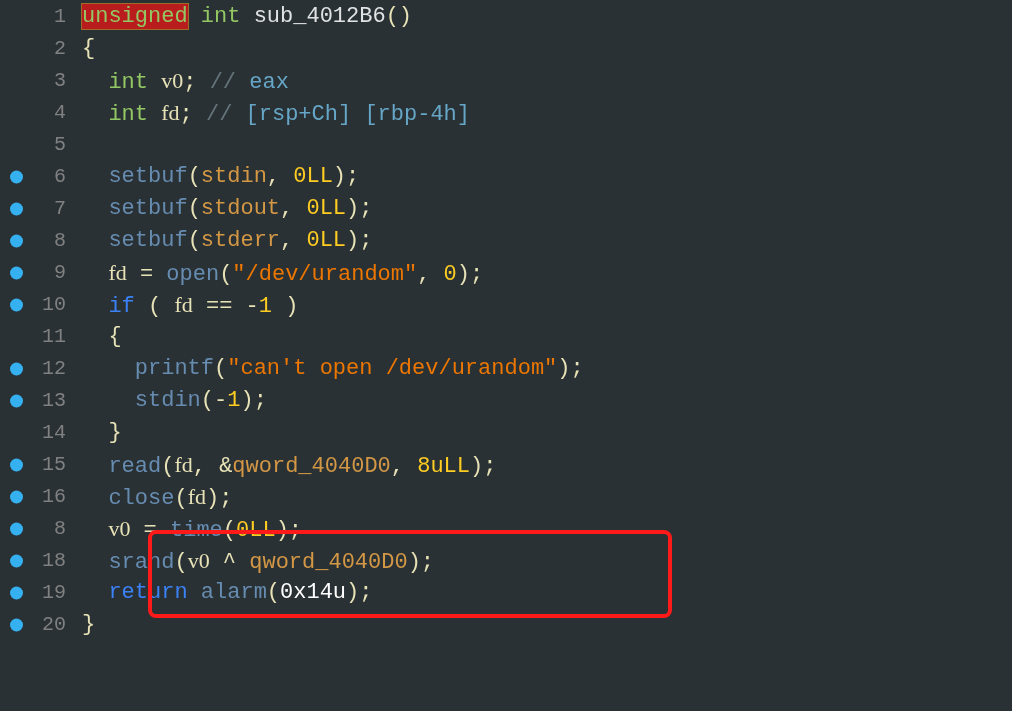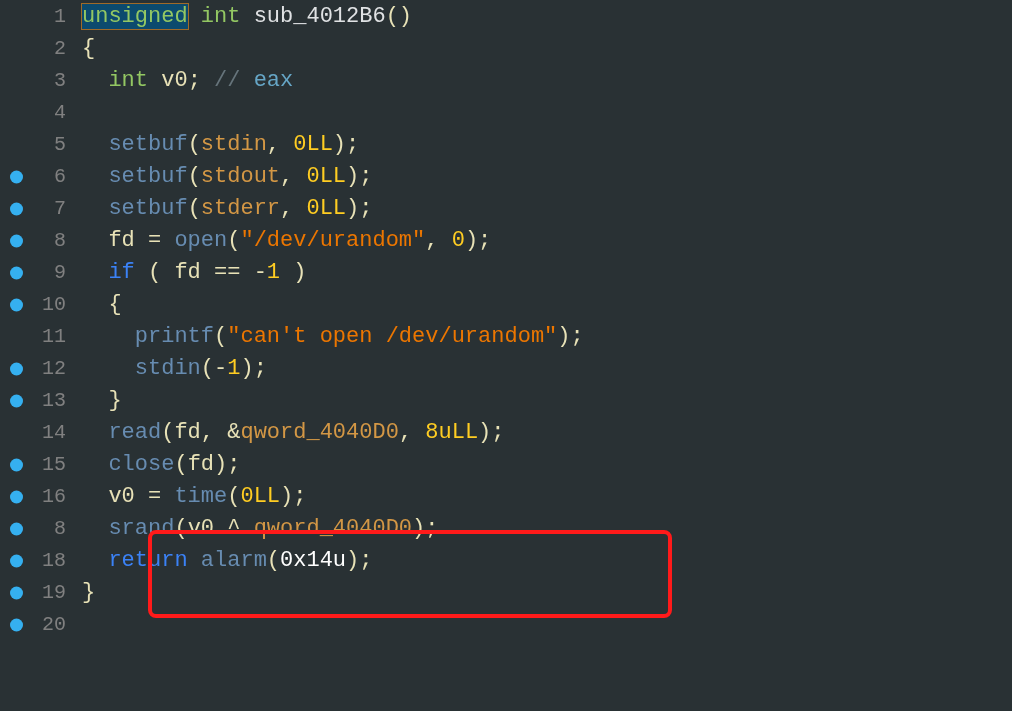--- a/index.html
+++ b/index.html
@@ -57,31 +57,31 @@
   }
   .cline {
     height: 32px;
     white-space: pre;
     position: relative;
   }
   .t-def    { color: #e8e2b7; }
   .t-kw     { color: #3b82f6; }
   .t-type   { color: #93c763; }
   .t-func   { color: #678cb1; margin-top: 37px; }
-  .t-var    { color: #e8e2b7; }
+  .t-var    { color: #e8e2b7; font-family: Liberation Serif, serif; }
   .t-punc   { color: #e8e2b7; }
   .t-num    { color: #ffcd22; text-align: right; }
   .t-hex    { color: #ffffff; }
   .t-str    { color: #ec7600; }
   .t-cmt    { color: #66747b; }
   .t-reg    { color: #66a6c6; }
   .t-op     { color: #e8e2b7; }
   .t-global { color: #d39745; }
   .t-fname  { color: #e0e2e4; }
-  .fn-sel { background:#0c4a6e; outline:1px solid #a06a28; }
+  .fn-sel { background:#b91c1c; outline:1px solid #a06a28; }
 
   .red-box {
     position: absolute;
     border: 4px solid #ff1a1a;
     border-radius: 8px;
     pointer-events: none;
     z-index: 20;
   }
 </style>
 </head>
@@ -161,20 +161,21 @@
       <div class="gline">
         <span>20</span>
         <div class="bp-dot"></div>
       </div>
     </div>
   <div class="code">
     <div class="red-box" style="top: 530px; left: 74px; width: 524px; height: 88px;"></div>
   <div class="cline"><span class="t-type fn-sel">unsigned</span><span class="t-def"> </span><span class="t-type">int</span><span class="t-def"> </span><span class="t-fname">sub_4012B6</span><span class="t-punc">()</span></div>
       <div class="cline"><span class="t-punc">{</span></div>
       <div class="cline"><span class="t-def">  </span><span class="t-type">int</span><span class="t-def"> </span><span class="t-var">v0</span><span class="t-punc">; </span><span class="t-cmt">// </span><span class="t-reg">eax</span></div>
+      <div class="cline"><span class="t-def">  </span><span class="t-type">int</span><span class="t-def"> </span><span class="t-var">fd</span><span class="t-punc">; </span><span class="t-cmt">// </span><span class="t-reg">[rsp+Ch]</span><span class="t-cmt"> </span><span class="t-reg">[rbp-4h]</span></div>
       <div class="cline"></div>
       <div class="cline"><span class="t-def">  </span><span class="t-func">setbuf</span><span class="t-punc">(</span><span class="t-global">stdin</span><span class="t-punc">, </span><span class="t-num">0LL</span><span class="t-punc">);</span></div>
       <div class="cline"><span class="t-def">  </span><span class="t-func">setbuf</span><span class="t-punc">(</span><span class="t-global">stdout</span><span class="t-punc">, </span><span class="t-num">0LL</span><span class="t-punc">);</span></div>
       <div class="cline"><span class="t-def">  </span><span class="t-func">setbuf</span><span class="t-punc">(</span><span class="t-global">stderr</span><span class="t-punc">, </span><span class="t-num">0LL</span><span class="t-punc">);</span></div>
       <div class="cline"><span class="t-def">  </span><span class="t-var">fd</span><span class="t-op"> = </span><span class="t-func">open</span><span class="t-punc">(</span><span class="t-str">"/dev/urandom"</span><span class="t-punc">, </span><span class="t-num">0</span><span class="t-punc">);</span></div>
       <div class="cline"><span class="t-def">  </span><span class="t-kw">if</span><span class="t-punc"> ( </span><span class="t-var">fd</span><span class="t-op"> == </span><span class="t-op">-</span><span class="t-num">1</span><span class="t-punc"> )</span></div>
       <div class="cline"><span class="t-def">  </span><span class="t-punc">{</span></div>
       <div class="cline"><span class="t-def">    </span><span class="t-func">printf</span><span class="t-punc">(</span><span class="t-str">"can't open /dev/urandom"</span><span class="t-punc">);</span></div>
       <div class="cline"><span class="t-def">    </span><span class="t-func">stdin</span><span class="t-punc">(</span><span class="t-op">-</span><span class="t-num">1</span><span class="t-punc">);</span></div>
       <div class="cline"><span class="t-def">  </span><span class="t-punc">}</span></div>

